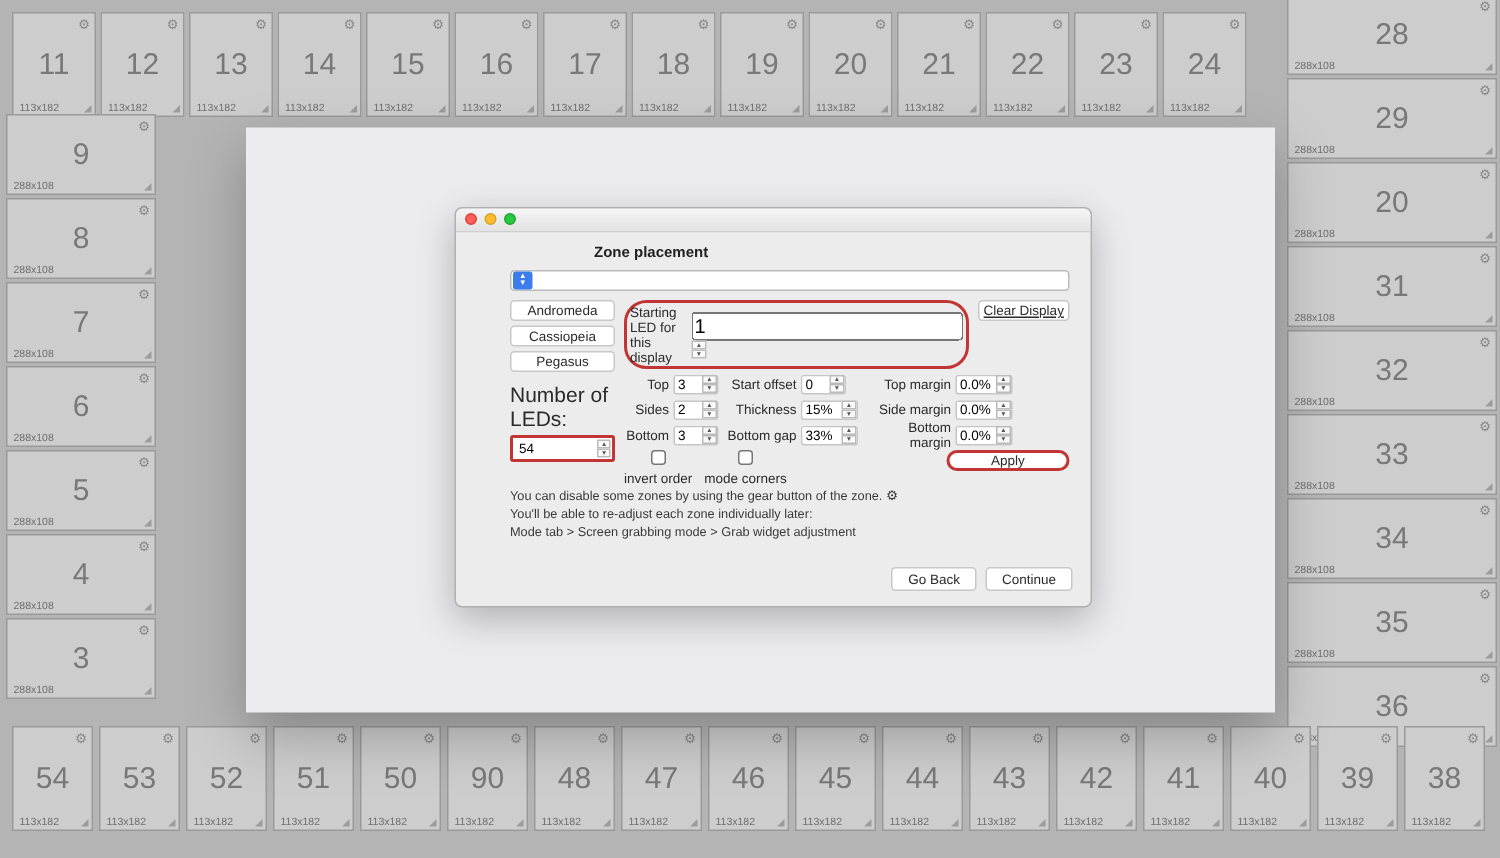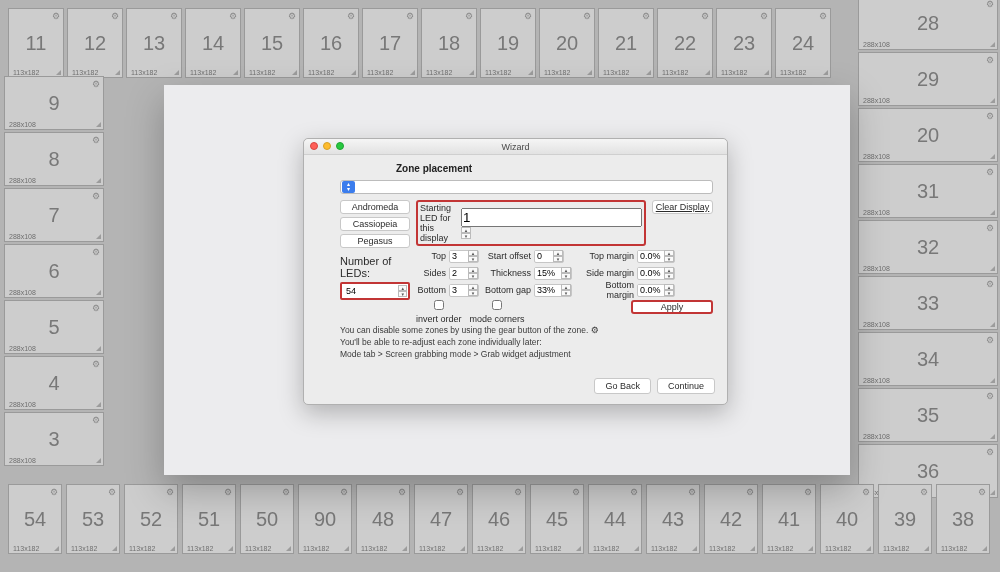--- a/index.html
+++ b/index.html
@@ -154,21 +154,21 @@
   border: 1px solid #c8c8c8;
   border-radius: 3px;
   height: 14px;
   font-size: 9px;
   color: #2b2b2b;
   display: flex;
   align-items: center;
   justify-content: center;
 }
 .lbl {
-  font-size: 11px;
+  font-size: 14px;
   color: #2b2b2b;
   margin-top: 4px;
 }
 .stepper-container {
   border: 2px solid #c23535;
   border-radius: 2px;
   padding: 1px;
   display: flex;
   align-items: center;
   background: #fff;
@@ -238,21 +238,21 @@
 .checkbox-row input[type=checkbox] {
   width: 10px;
   height: 10px;
 }
 .checkbox-row label {
   font-size: 9px;
   color: #2b2b2b;
 }
 .highlight-red {
   border: 2px solid #c23535;
-  border-radius: 3px;
+  border-radius: 15px;
 }
 .help-text {
   margin-top: 10px;
   font-size: 8.5px;
   color: #3a3a3a;
   line-height: 12px;
   margin-left: 0px;
 }
 .help-text .gear-inline {
   font-size: 9px;
@@ -572,21 +572,20 @@
 
 <div class="main-window"></div>
 
 <div class="dialog">
   <div class="dialog-titlebar">
     <div class="traffic-lights">
       <div class="tl red"></div>
       <div class="tl yellow"></div>
       <div class="tl green"></div>
     </div>
-    <div class="dialog-title">Wizard</div>
   </div>
   <div class="dialog-body">
     <div class="section-title">Zone placement</div>
     <div class="content-block">
       <div class="display-select">
         <div class="sel-cap">
             <div>▴</div>
             <div>▾</div>
           </div>
       </div>

